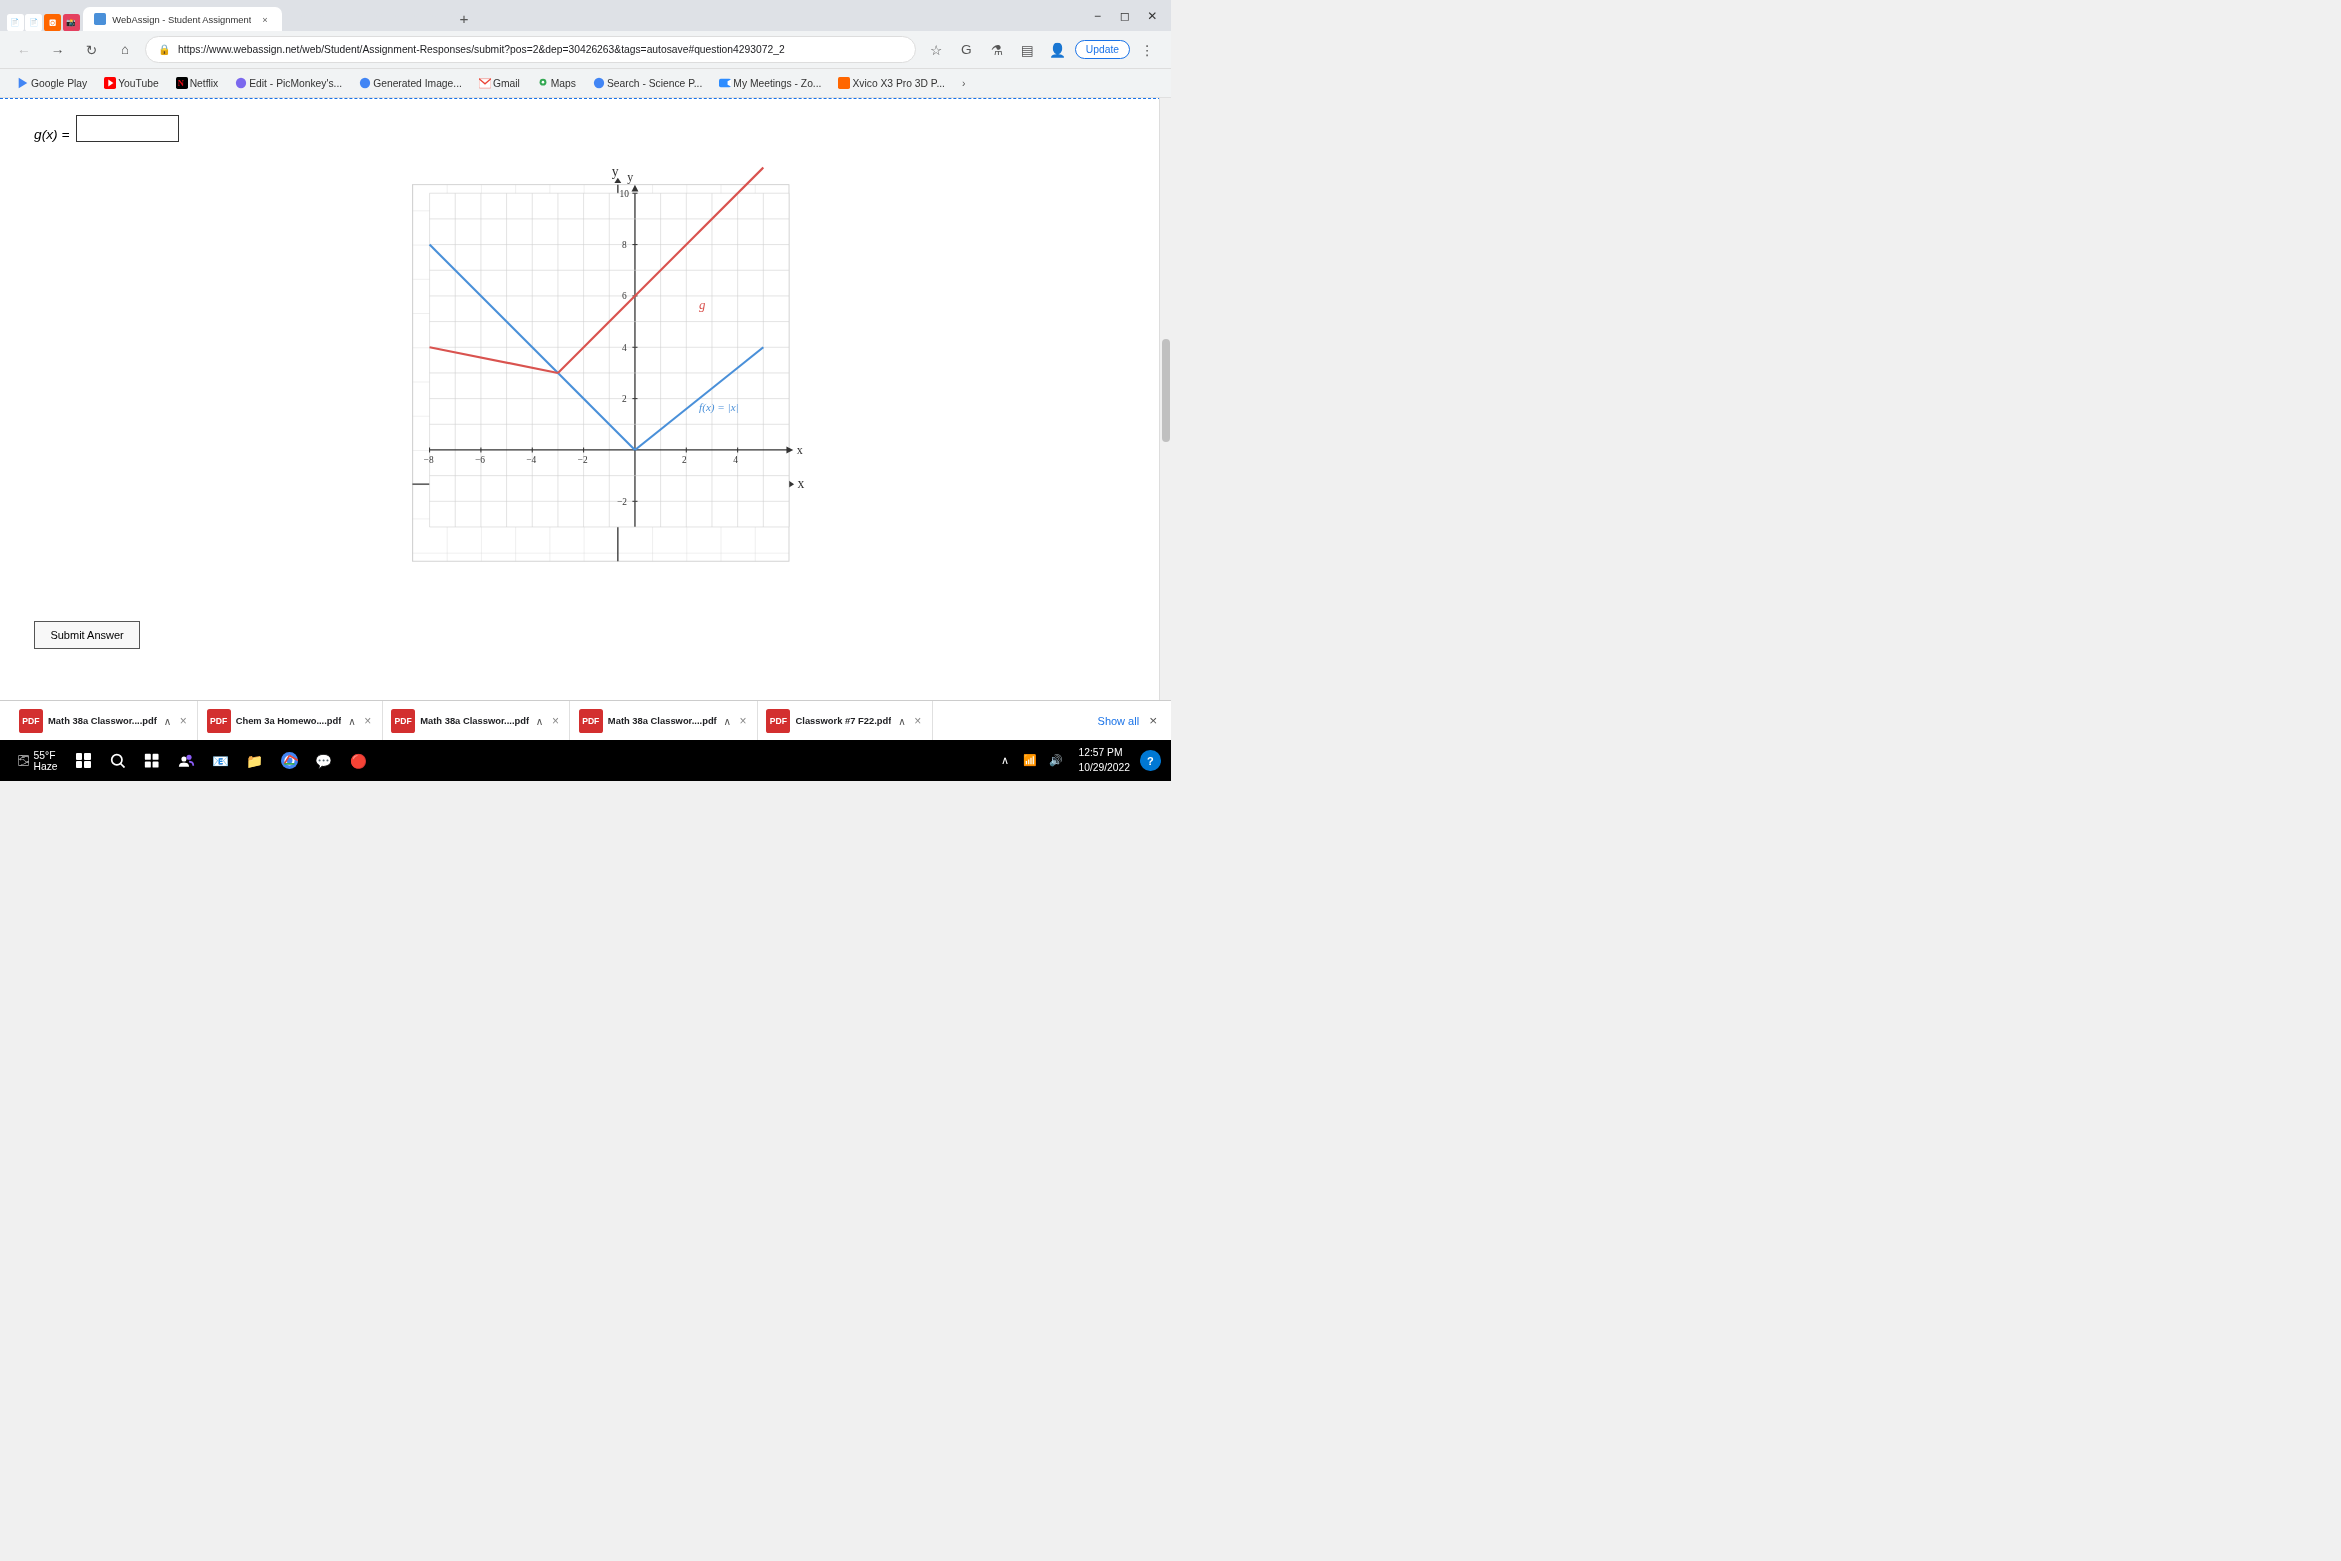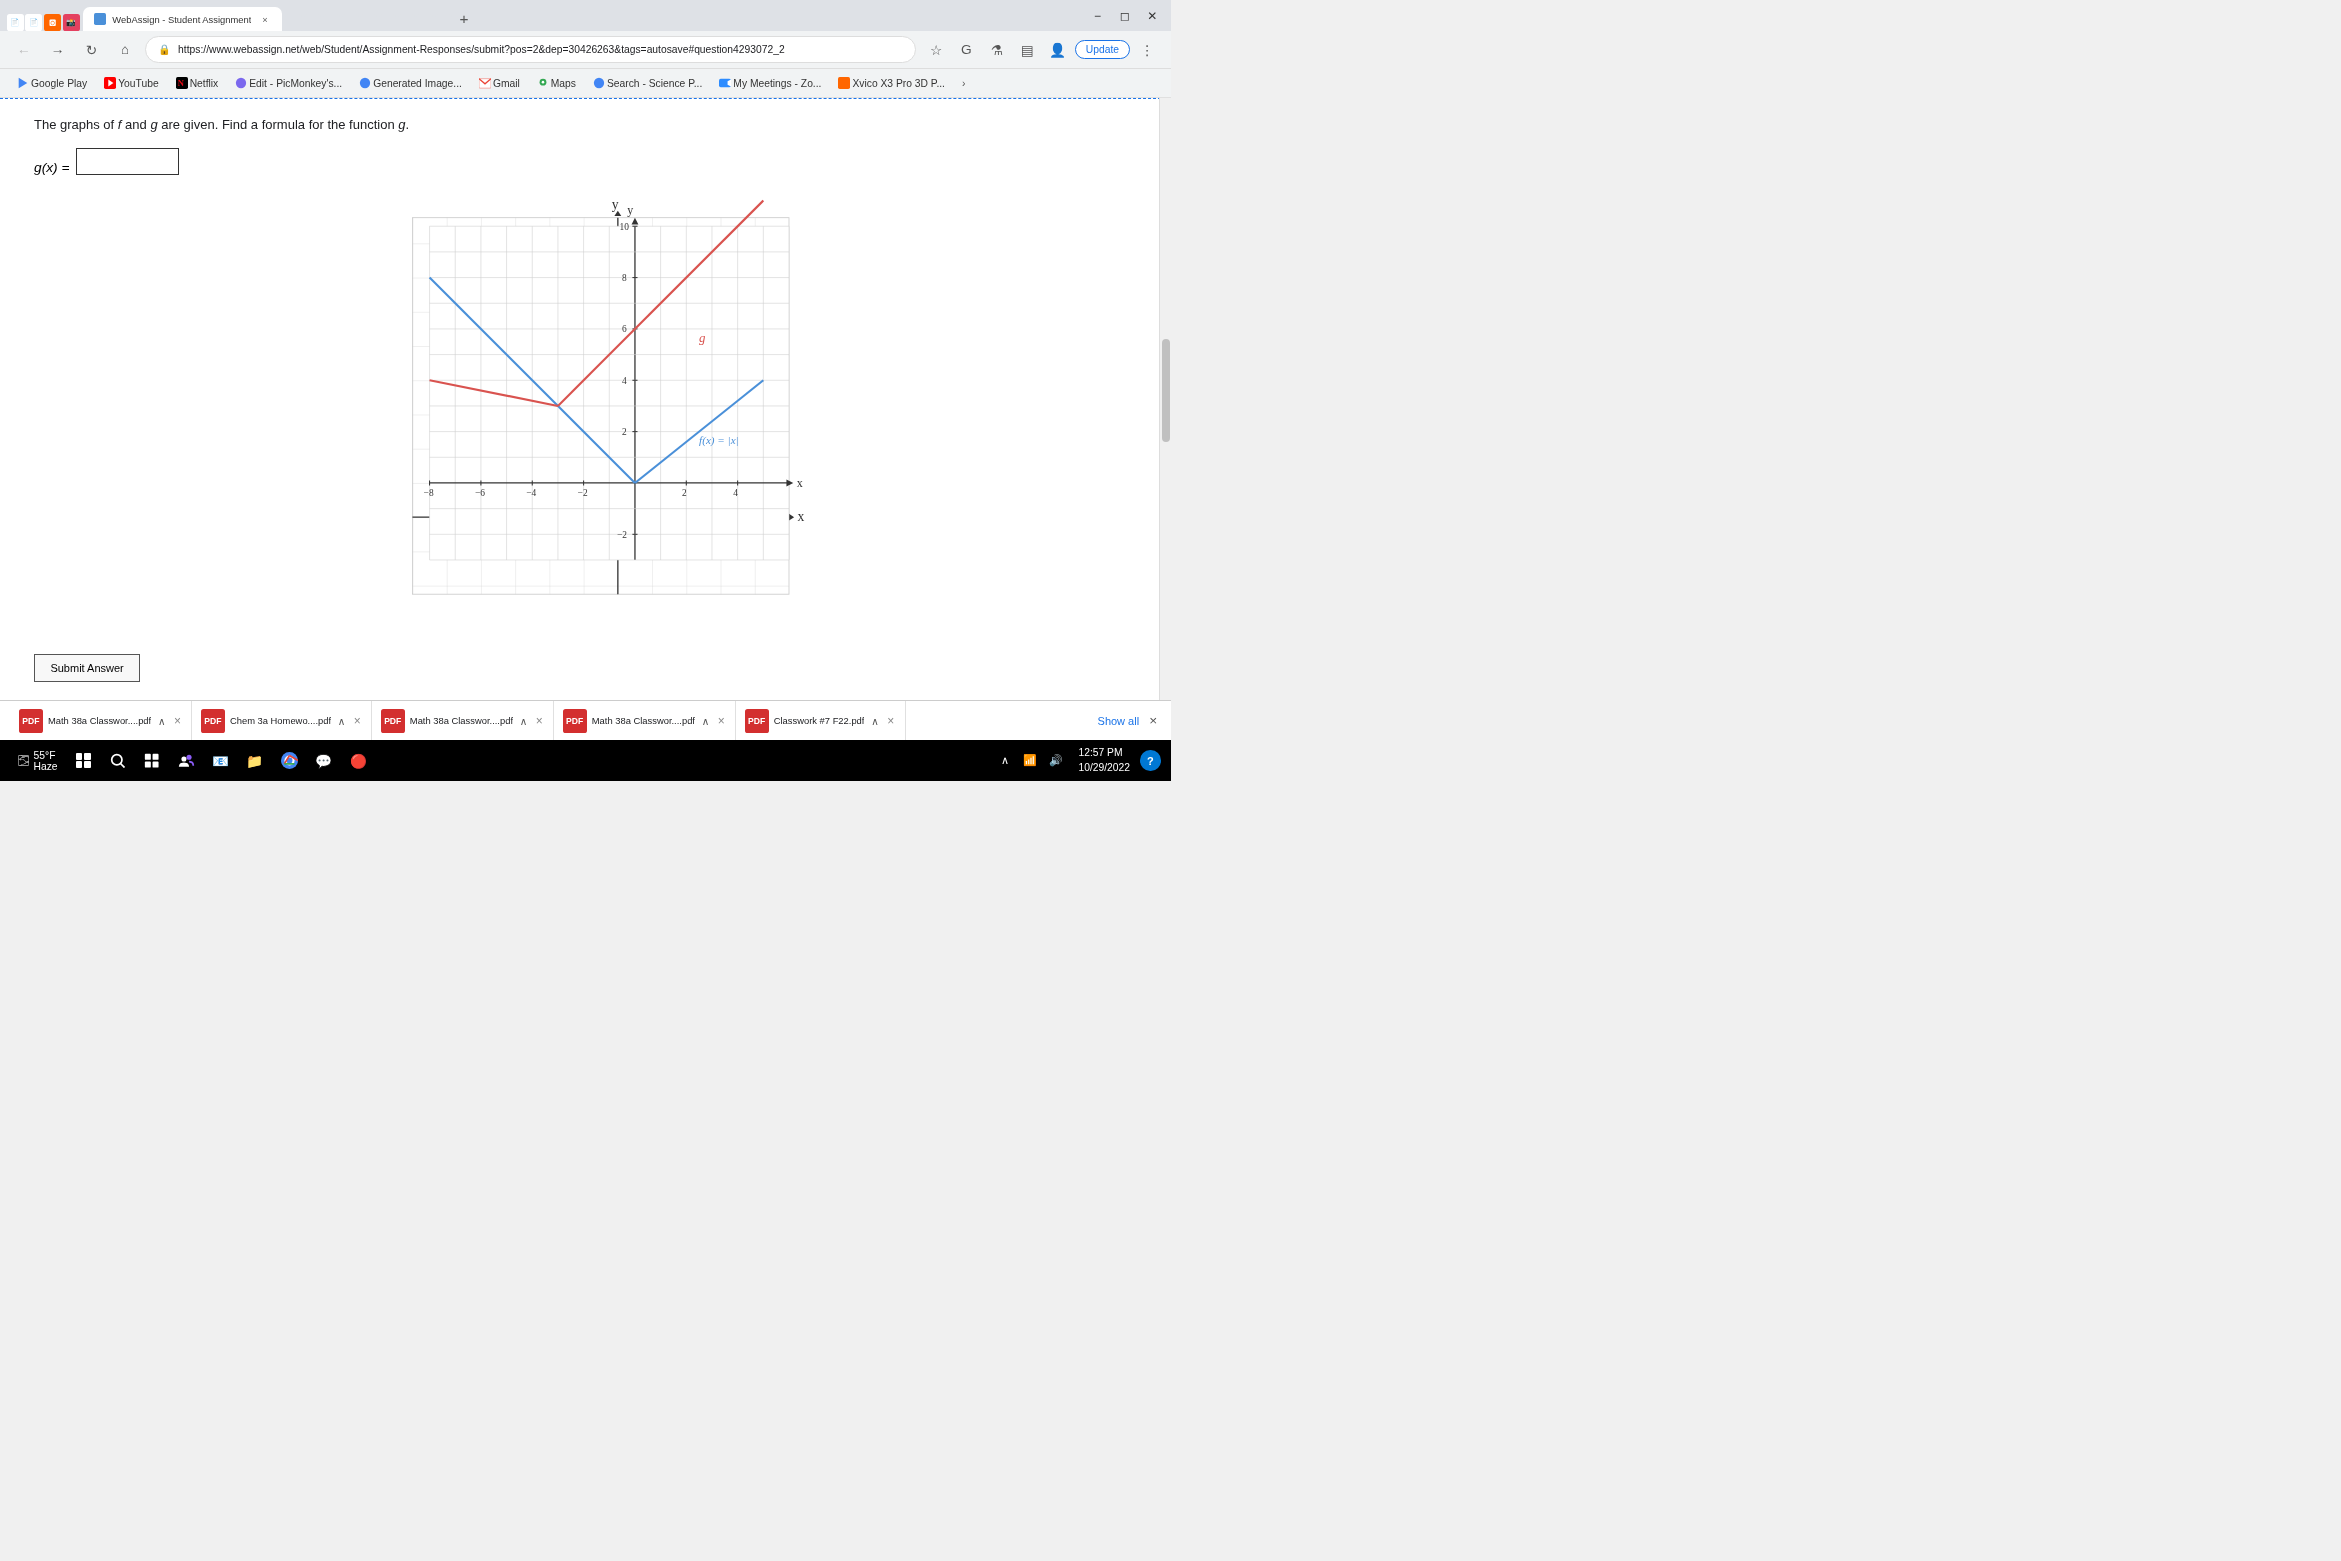--- a/index.html
+++ b/index.html
@@ -51,21 +51,21 @@
     .graph-container { display: flex; justify-content: center; margin: 8.6px 0 17px 51px; }
 
     
     .submit-btn { border: 1.3px solid #555; background: #f8f8f8; padding: 6.8px 15.4px; font-size: 11px; cursor: pointer; border-radius: 0; margin-bottom: 17px; }
 
     
     .downloads-bar { height: 40px; background: #fff; border-top: 0.9px solid #ccc; display: flex; align-items: center; padding: 0 10.3px; gap: 0; position: relative; }
     .download-item { display: flex; align-items: center; gap: 5.1px; padding: 5.1px 8.6px; border-right: 0.9px solid #e0e0e0; height: 100%; min-width: 154px; max-width: 188px; cursor: pointer; }
     .dl-icon { width: 24px; height: 24px; background: #d32f2f; border-radius: 2.6px; display: flex; align-items: center; justify-content: center; color: #fff; font-size: 8.6px; font-weight: bold; flex-shrink: 0; }
     .dl-info { flex: 1; overflow: hidden; }
-    .dl-name { font-size: 9.4px; color: #202124; white-space: nowrap; overflow: hidden; text-overflow: ellipsis; max-width: 111px; }
+    .dl-name { font-size: 9.4px; color: #202124; white-space: nowrap; overflow: hidden; text-overflow: ellipsis; max-width: 111px; font-weight: bold; }
     .dl-chevron { color: #555; font-size: 10.3px; cursor: pointer; padding: 1.7px; }
     .dl-close-btn { color: #888; font-size: 12px; cursor: pointer; padding: 1.7px; }
     .show-all-btn { margin-left: auto; font-size: 11px; color: #1a73e8; cursor: pointer; padding: 3.4px 6.8px; }
     .dl-bar-close { font-size: 13.7px; color: #555; cursor: pointer; padding: 3.4px; }
 
     
     .taskbar { height: 41px; background: #000; display: flex; align-items: center; padding: 0 10.3px; gap: 3.4px; }
     .taskbar-start { width: 31px; height: 31px; display: flex; align-items: center; justify-content: center; cursor: pointer; }
     .start-icon { width: 15.4px; height: 15.4px; display: grid; grid-template-columns: 1fr 1fr; gap: 1.7px; }
     .start-sq { background: #fff; border-radius: 0.9px; }
@@ -210,23 +210,20 @@
         </svg>
       <span>Xvico X3 Pro 3D P...</span>
     </div>
     <div class="bm-more">›</div>
   </div>
 
   <div class="page-content">
     <div class="dotted-top"></div>
     <div class="page-inner">
 
-      <p class="question-text">
-        The graphs of <em>f</em> and <em>g</em> are given. Find a formula for the function <em>g</em>.
-      </p>
 
       <div class="input-row">
         <span style="font-style:italic;font-size:13.7px;"><em>g</em>(<em>x</em>) =</span>
         <input class="math-input" type="text" value="" placeholder="" style="">
       </div>
 
       
       <div class="graph-container">
         <svg width="428" height="445" viewBox="0 0 500 520">
 

